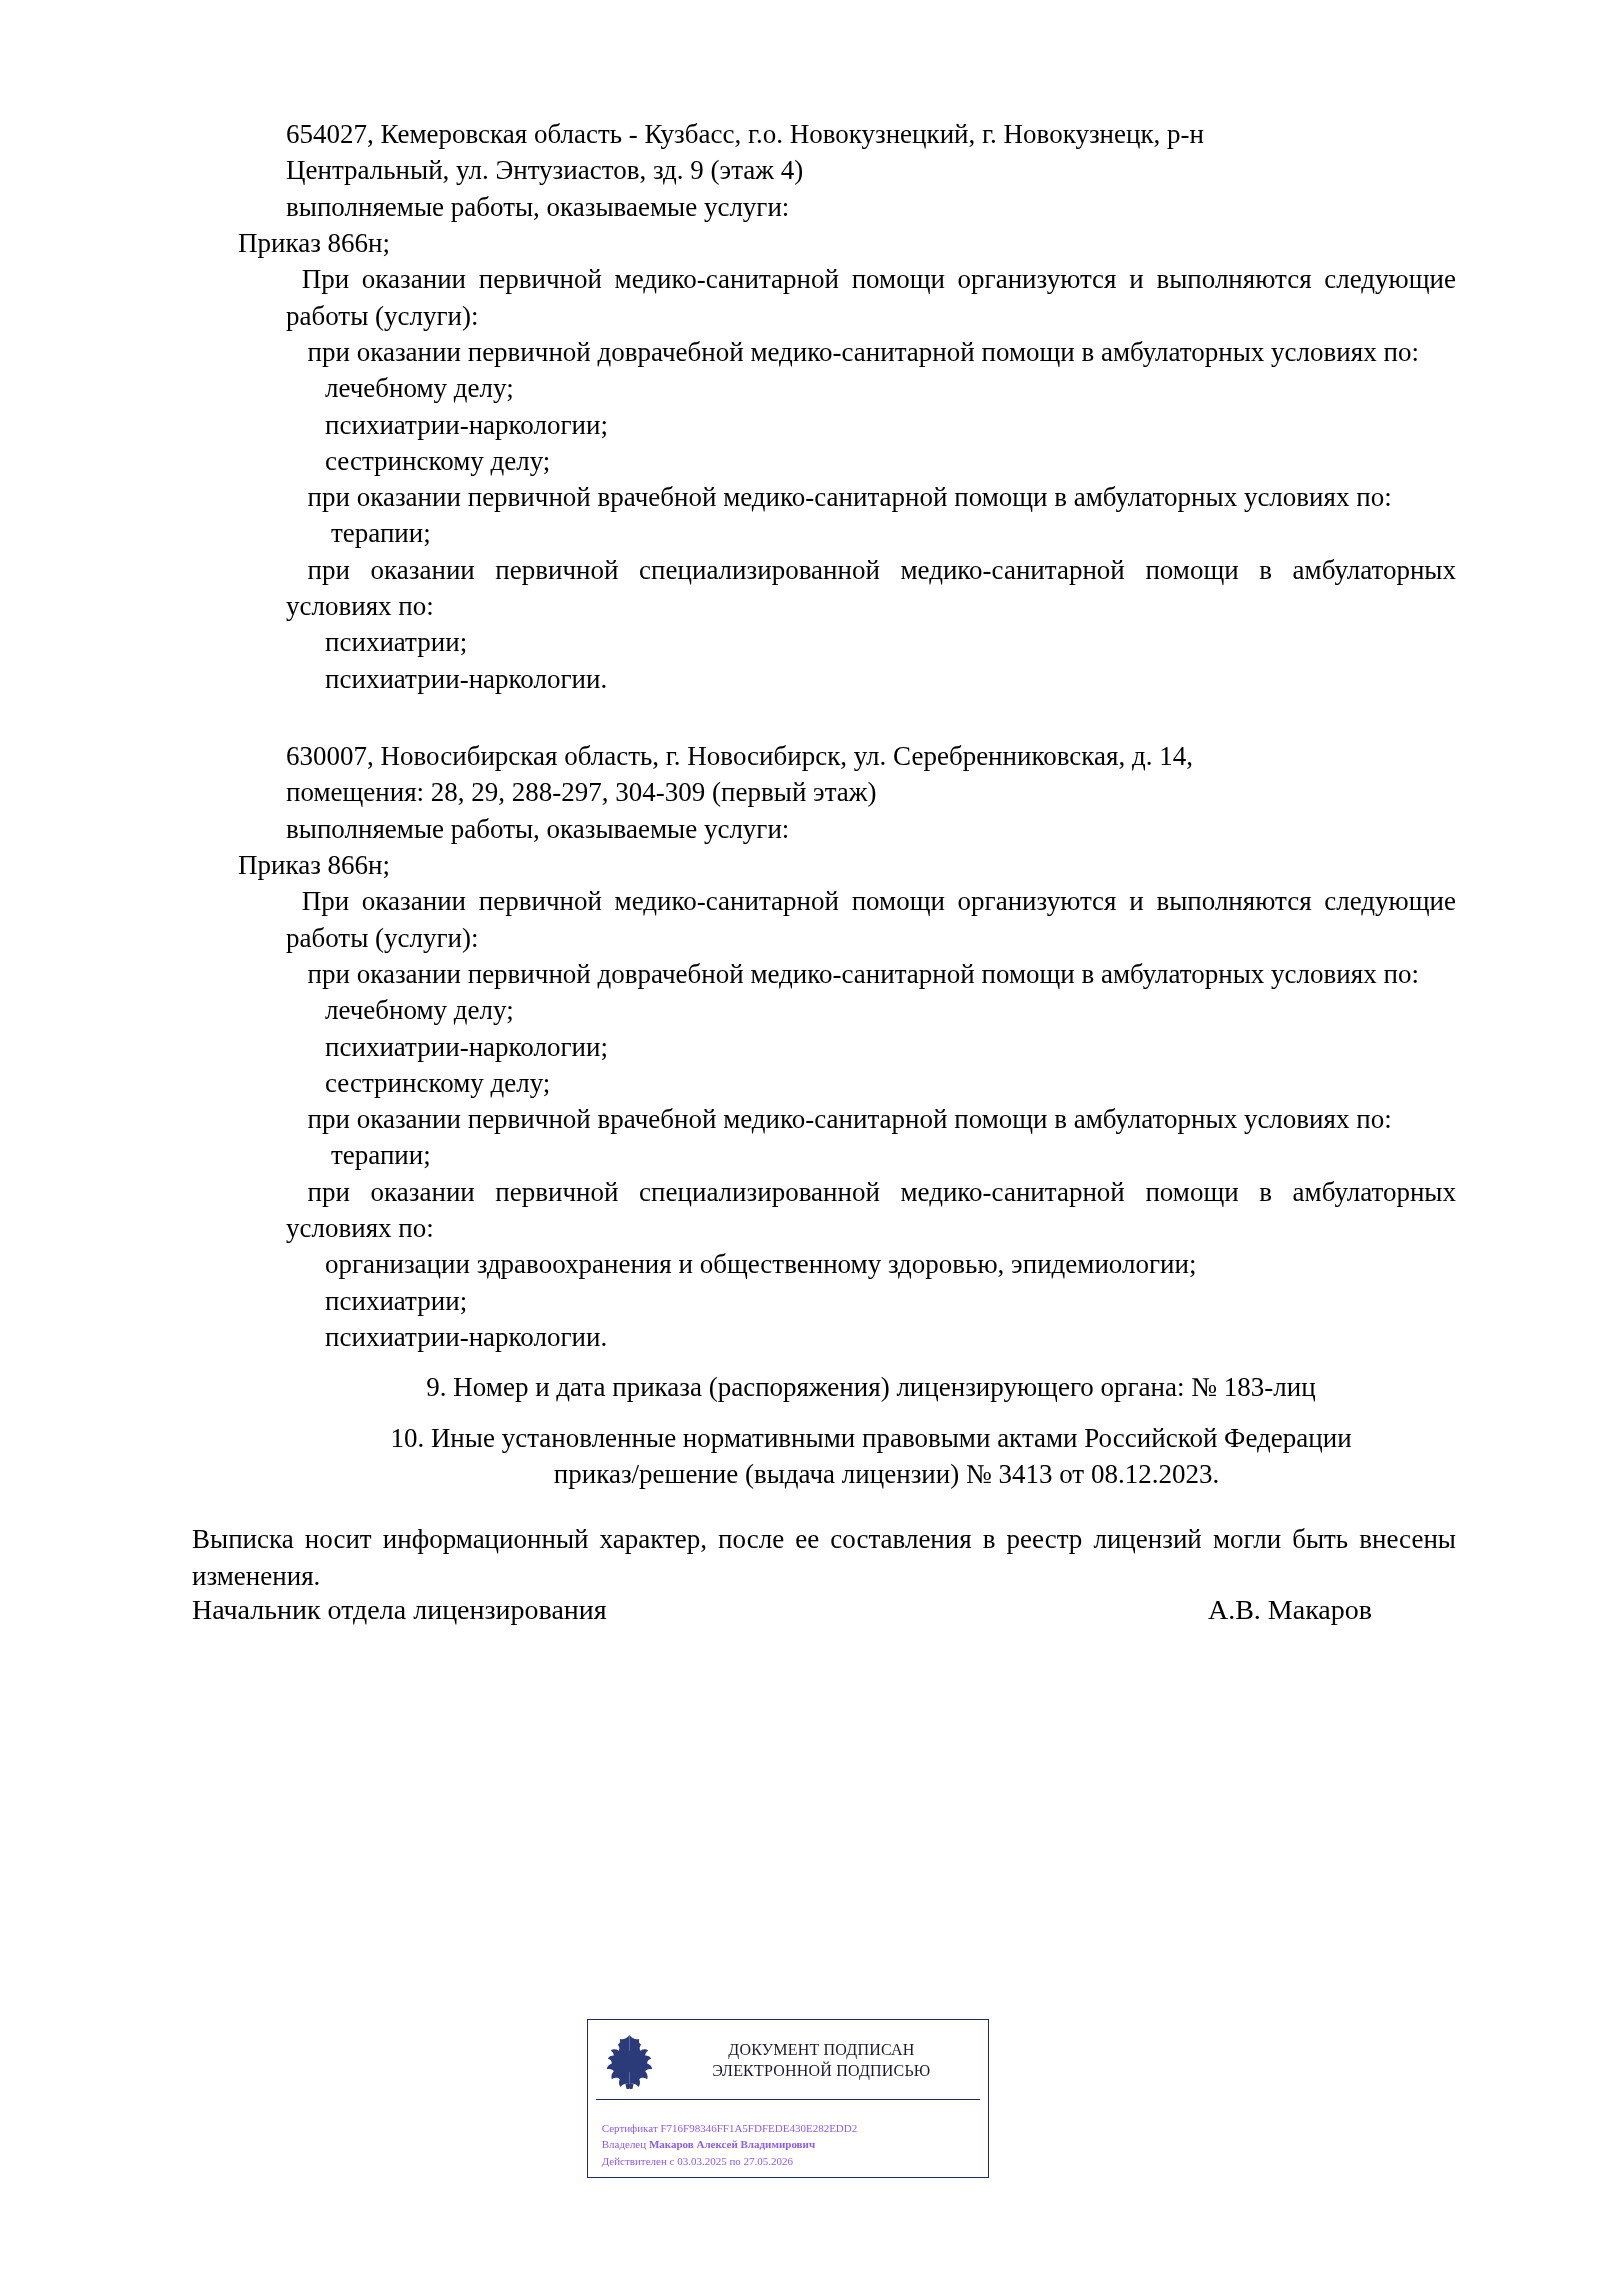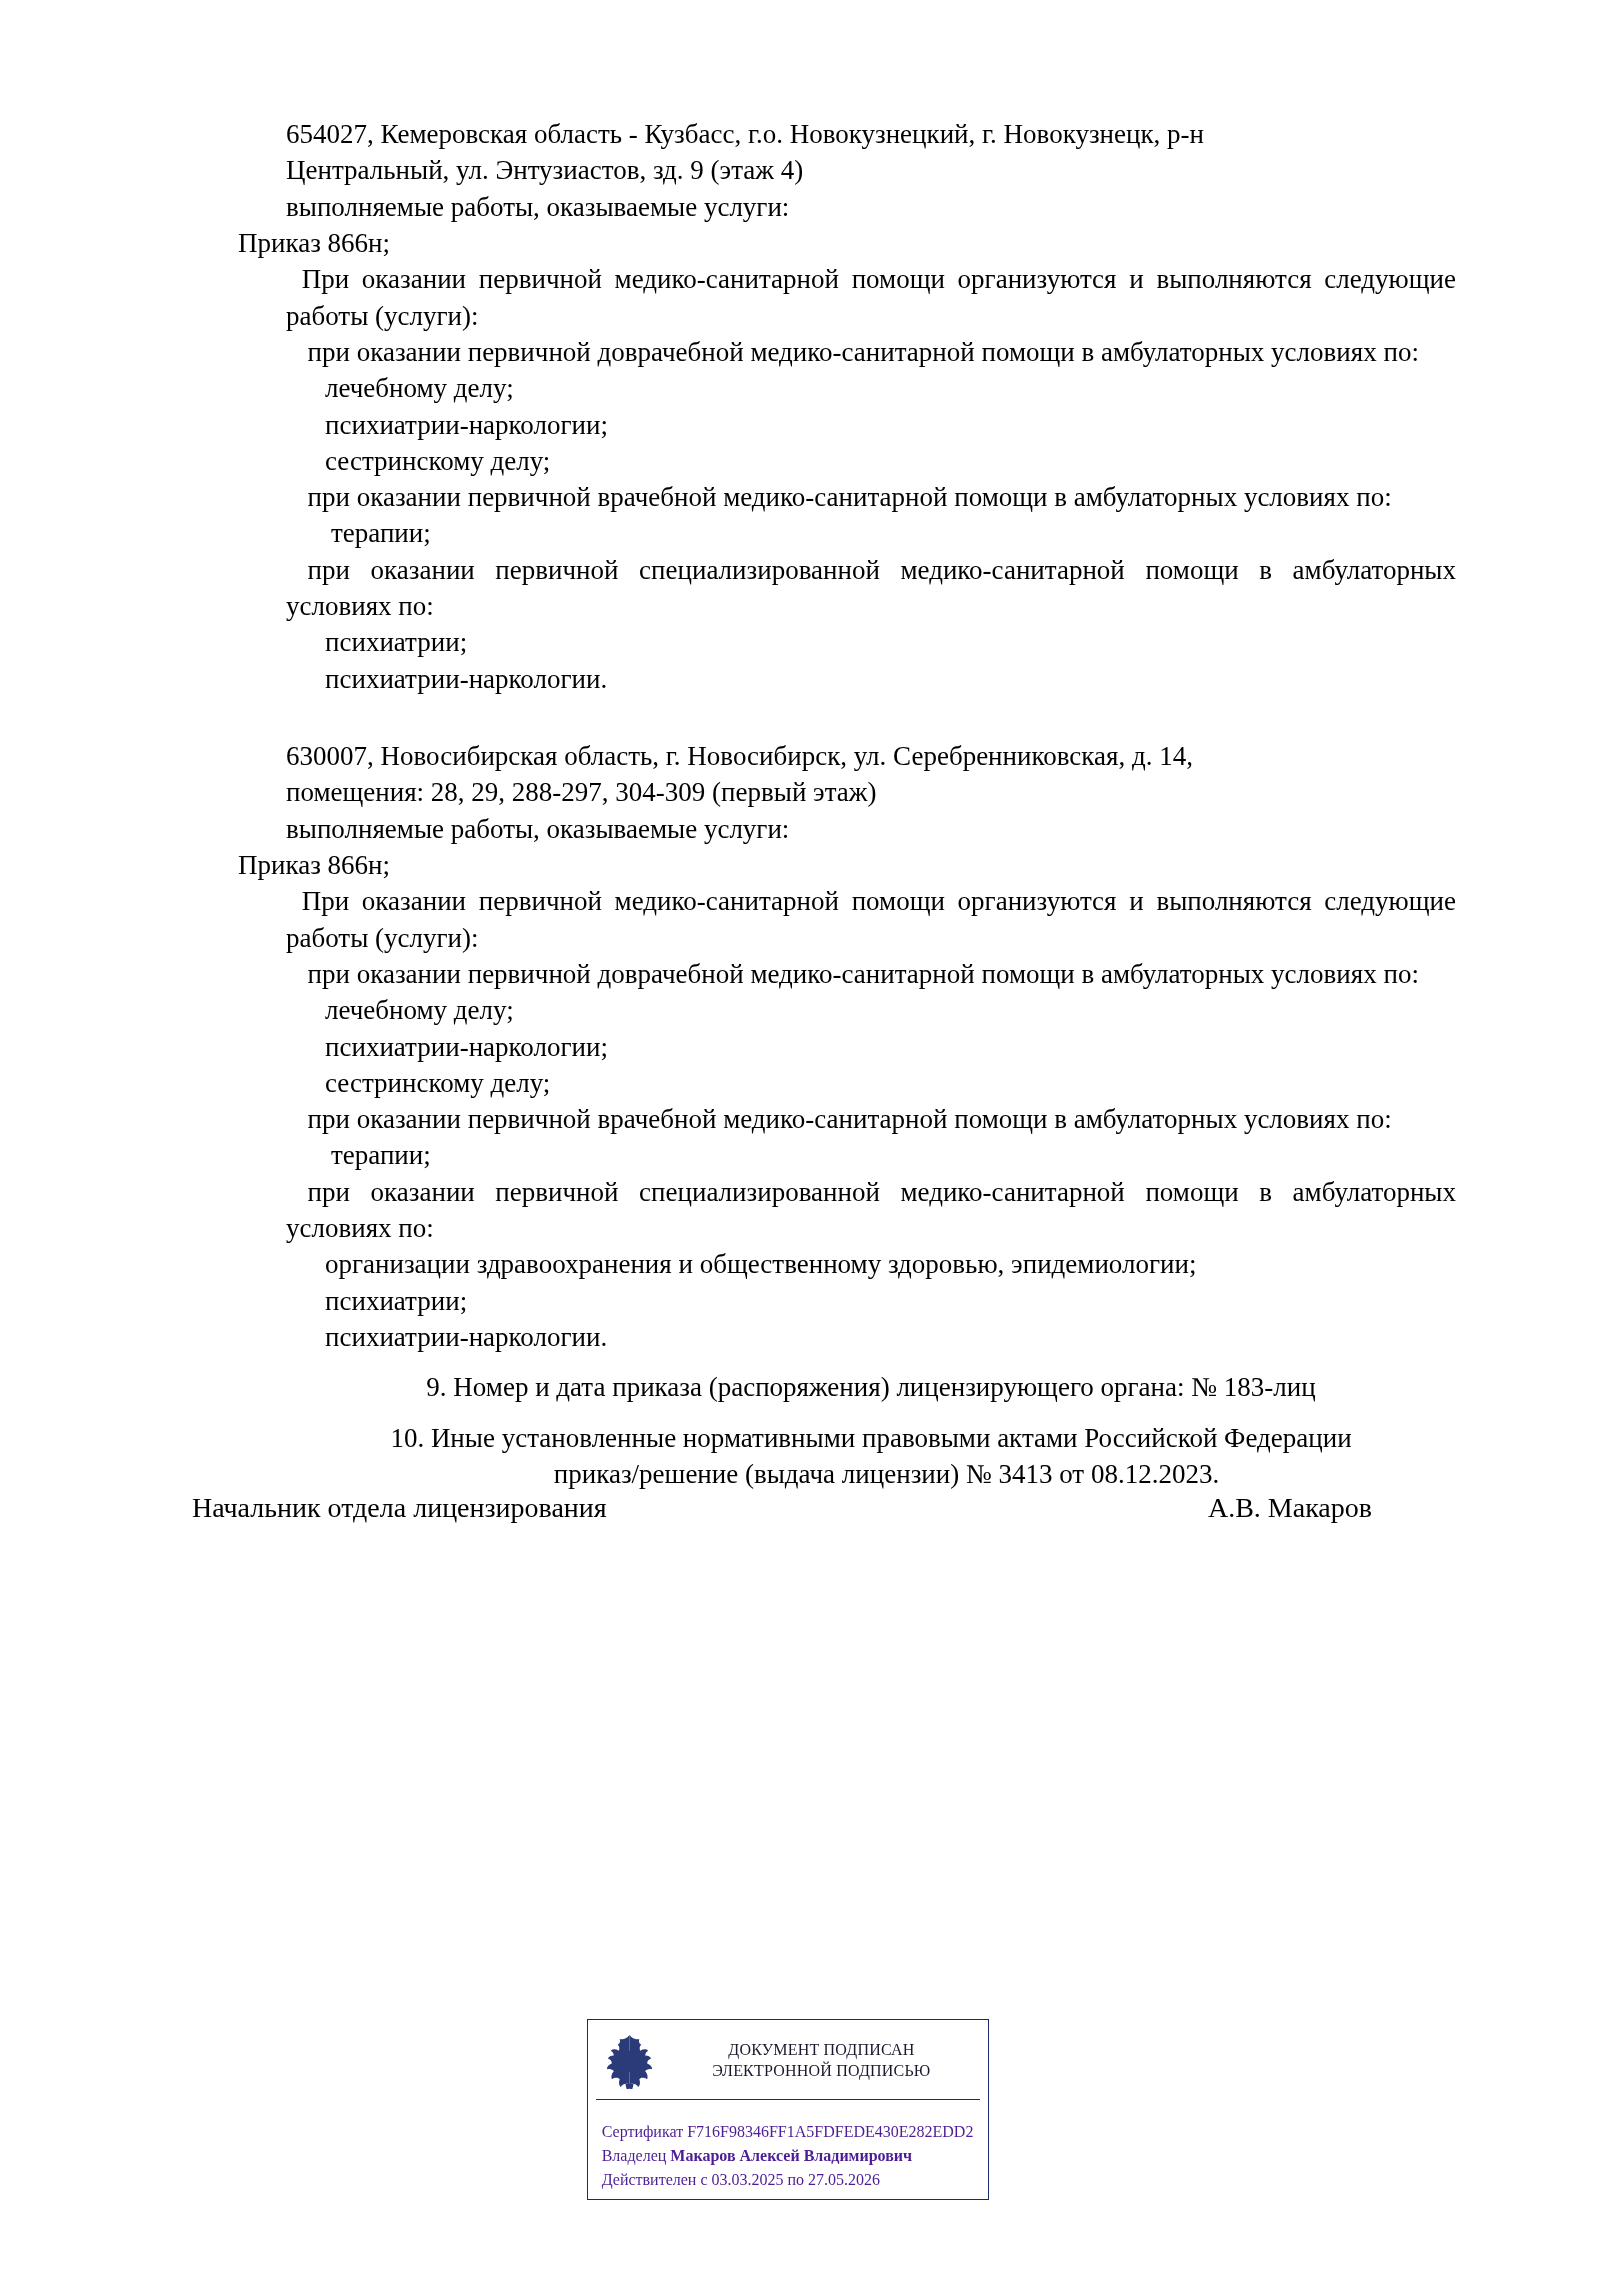--- a/index.html
+++ b/index.html
@@ -117,23 +117,23 @@
     font-size: 16px;
     line-height: 1.32;
     letter-spacing: 0.2px;
     color: #1a1a2e;
   }
   .stamp-sep {
     border-top: 1.2px solid #1a2a6c;
     margin: 3.9px 0 5.9px 0;
   }
   .stamp-lines {
-    font-size: 16px;
+    font-size: 11px;
     line-height: 1.5;
-    color: #4c1d95;
+    color: #8b5cf6;
     padding-left: 5.9px;
     margin-top: 20px;
   }
   .stamp-lines .k { font-weight: normal; }
   .stamp-lines b { font-weight: bold; }
 </style>
 </head>
 <body>
 
 <div class="page">
@@ -178,20 +178,21 @@
 
     <div class="blk num-item">
       <span>9. Номер и дата приказа (распоряжения) лицензирующего органа: № 183-лиц</span>
     </div>
 
     <div class="blk num-item">
       <span>10. Иные установленные нормативными правовыми актами Российской Федерации</span>
       <span class="sub">приказ/решение (выдача лицензии) № 3413 от 08.12.2023.</span>
     </div>
 
+    <div class="blk final">Выписка носит информационный характер, после ее составления в реестр лицензий могли быть внесены изменения.</div>
 
     <div class="sign-row">
       <div class="sign-left">Начальник отдела лицензирования</div>
       <div class="sign-right">А.В. Макаров</div>
     </div>
   </div>
 
   <div class="stamp">
     <div class="stamp-top">
       <div class="stamp-emblem">

